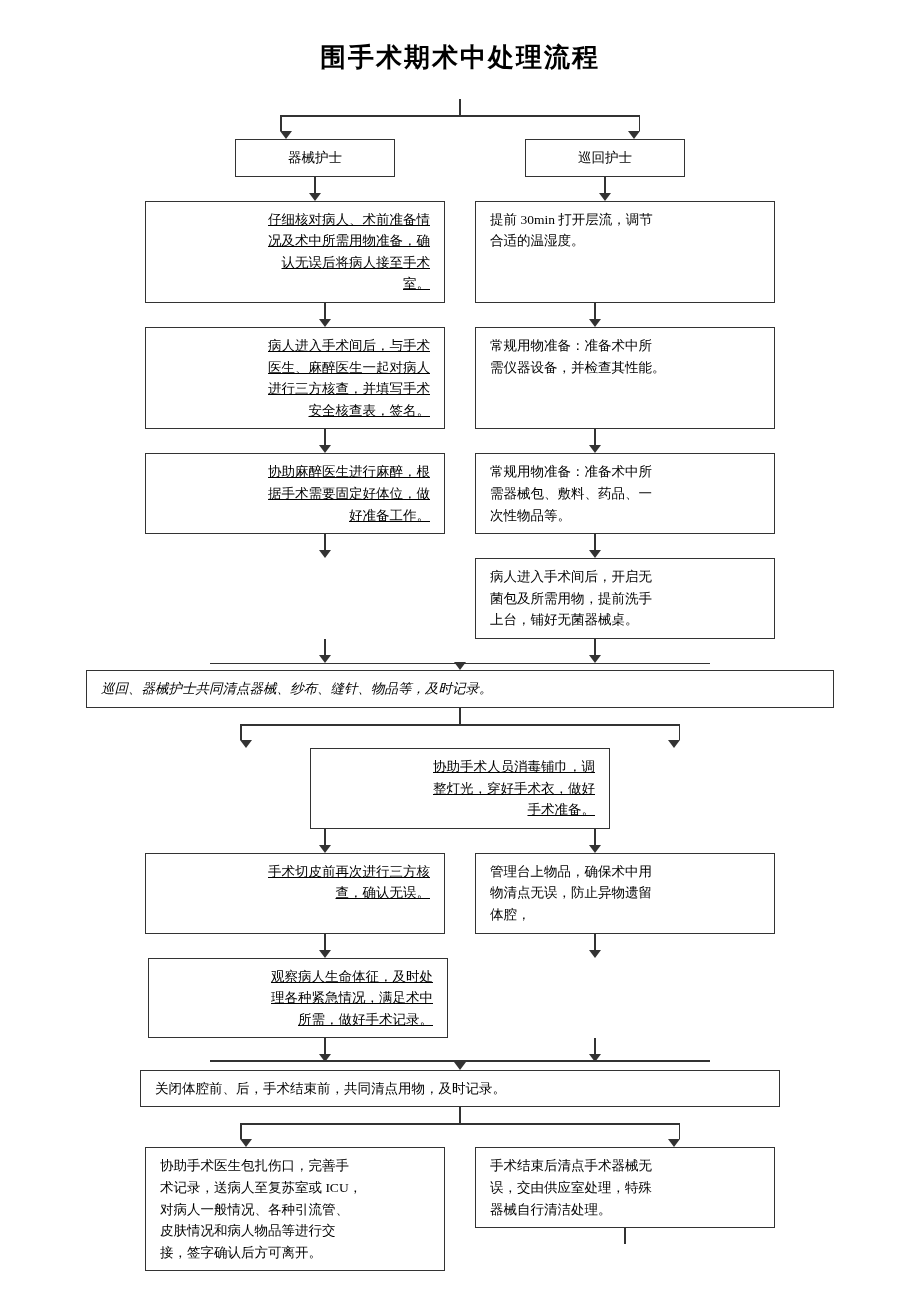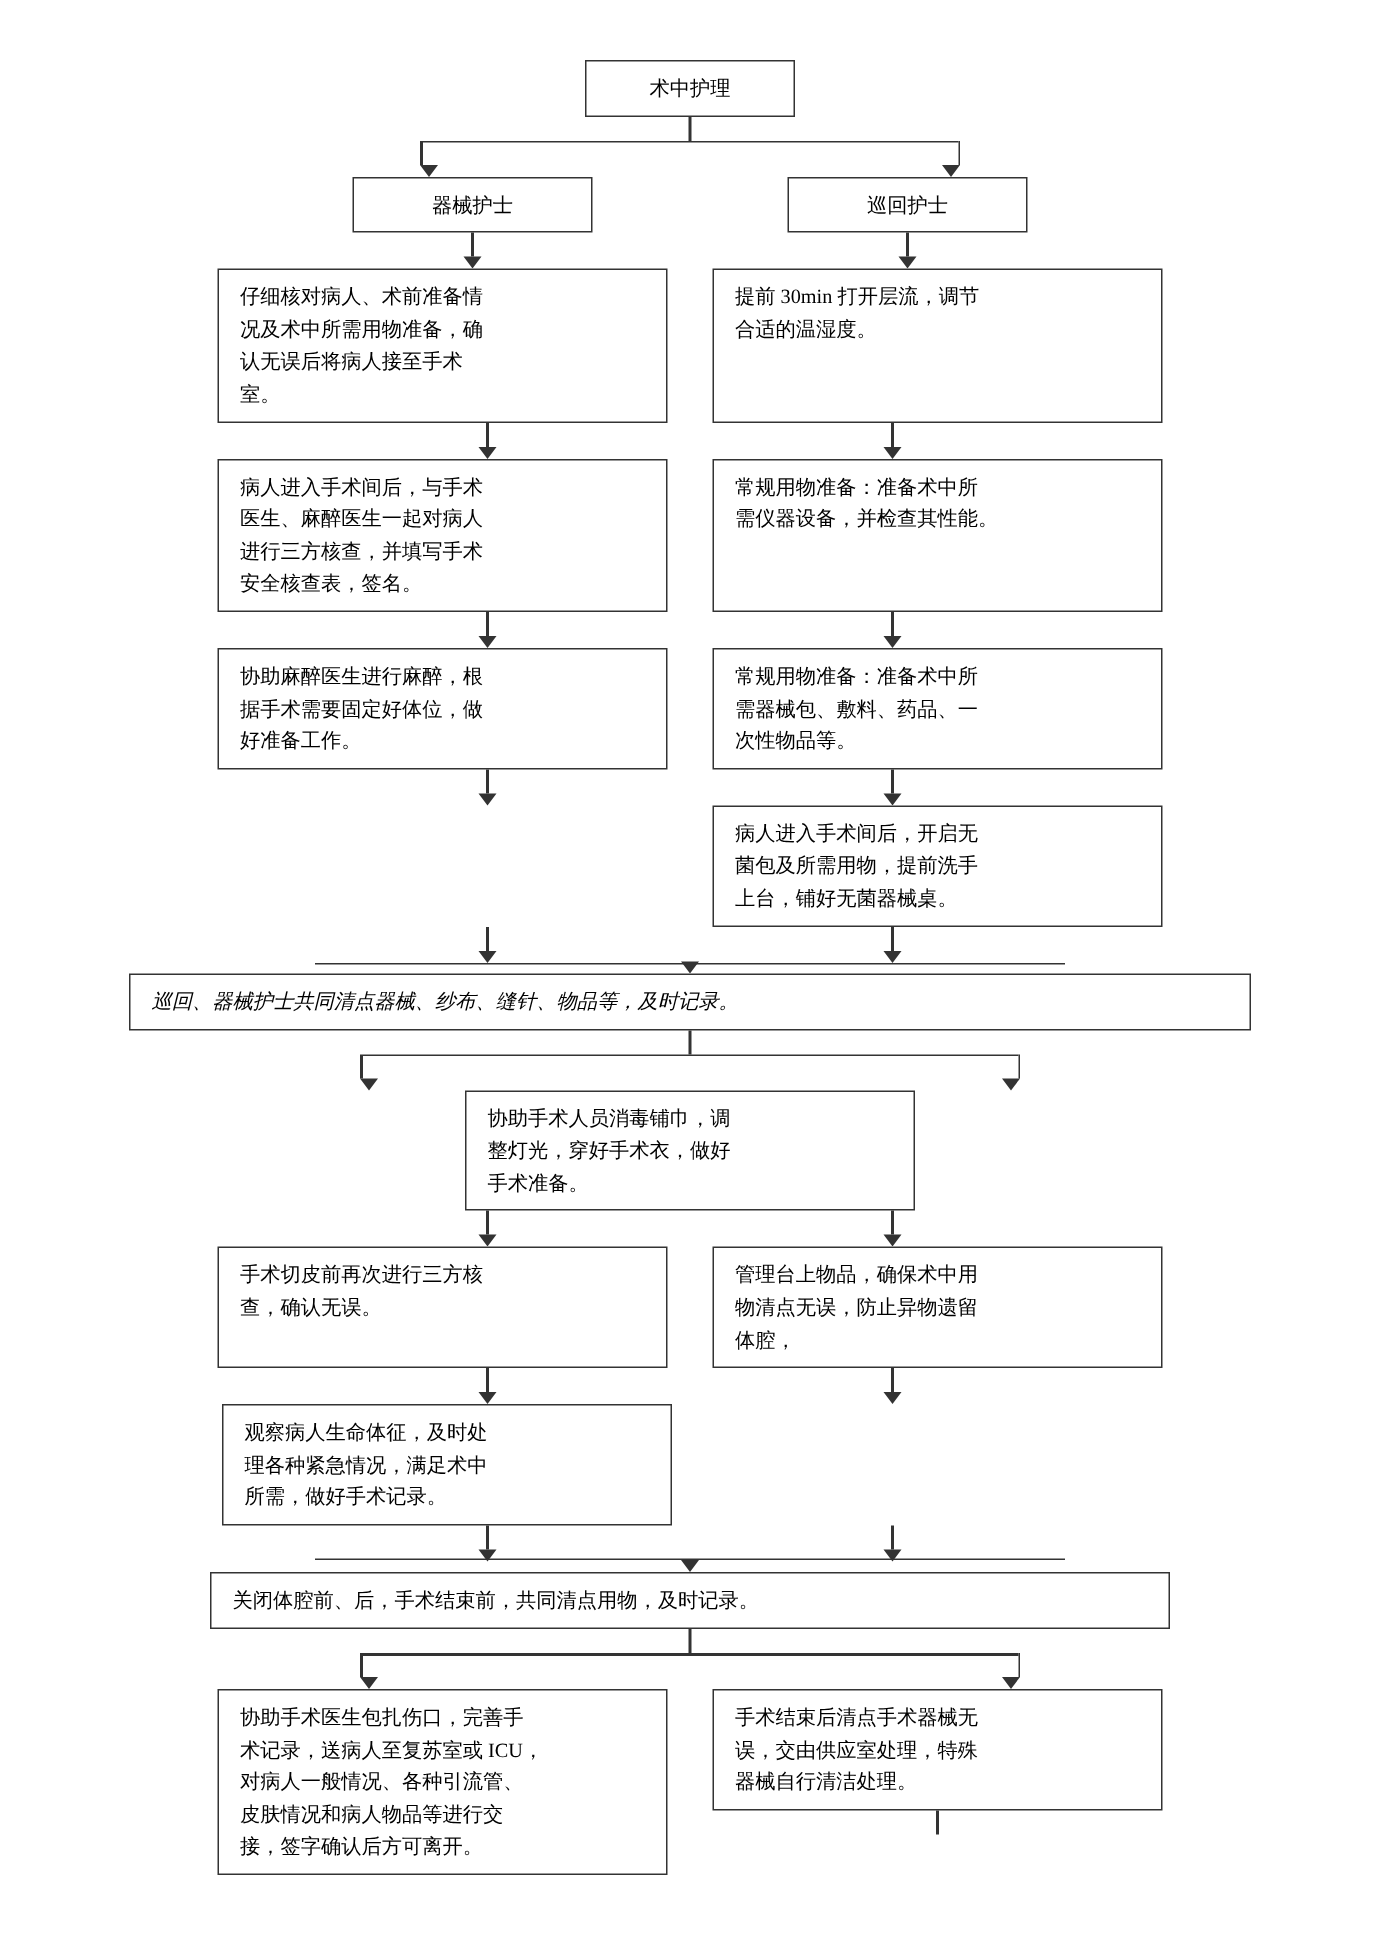--- a/index.html
+++ b/index.html
@@ -38,21 +38,22 @@
       text-align: center;
       font-size: 13.5px;
       line-height: 1.6;
       background: #fff;
     }
     .box-top {
       width: 140px;
     }
     .box-left {
       width: 210px;
-      text-align: left;
+      text-align: right;
+      text-decoration: underline;
     }
     .box-right {
       width: 210px;
       text-align: left;
     }
     
     .arrow-down {
       display: flex;
       flex-direction: column;
       align-items: center;
@@ -78,24 +79,24 @@
     
     .v-line {
       width: 1.5px;
       background: #333;
     }
   </style>
 </head>
 <body>
 
 <div class="page">
+  <div class="main-title">围手术期术中处理流程</div>
 
   <div class="flowchart">
 
-    <div class="box box-top">术中护理</div>
 
     <div style="display:flex;flex-direction:column;align-items:center;width:680px;">
 
       <div style="display:flex;align-items:flex-end;width:340px;justify-content:center;">
         <div class="v-line" style="height:16px;"></div>
       </div>
 
       <div style="display:flex;flex-direction:row;width:360px;align-items:flex-start;">
         <div class="v-line" style="height:16px;margin-left:0px;"></div>
         <div class="h-line" style="flex:1;margin-top:0px;"></div>

